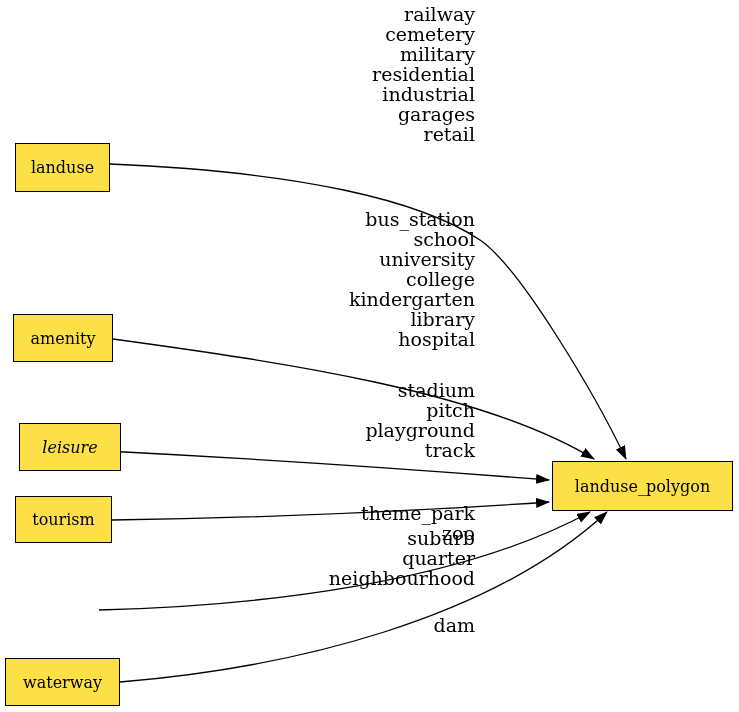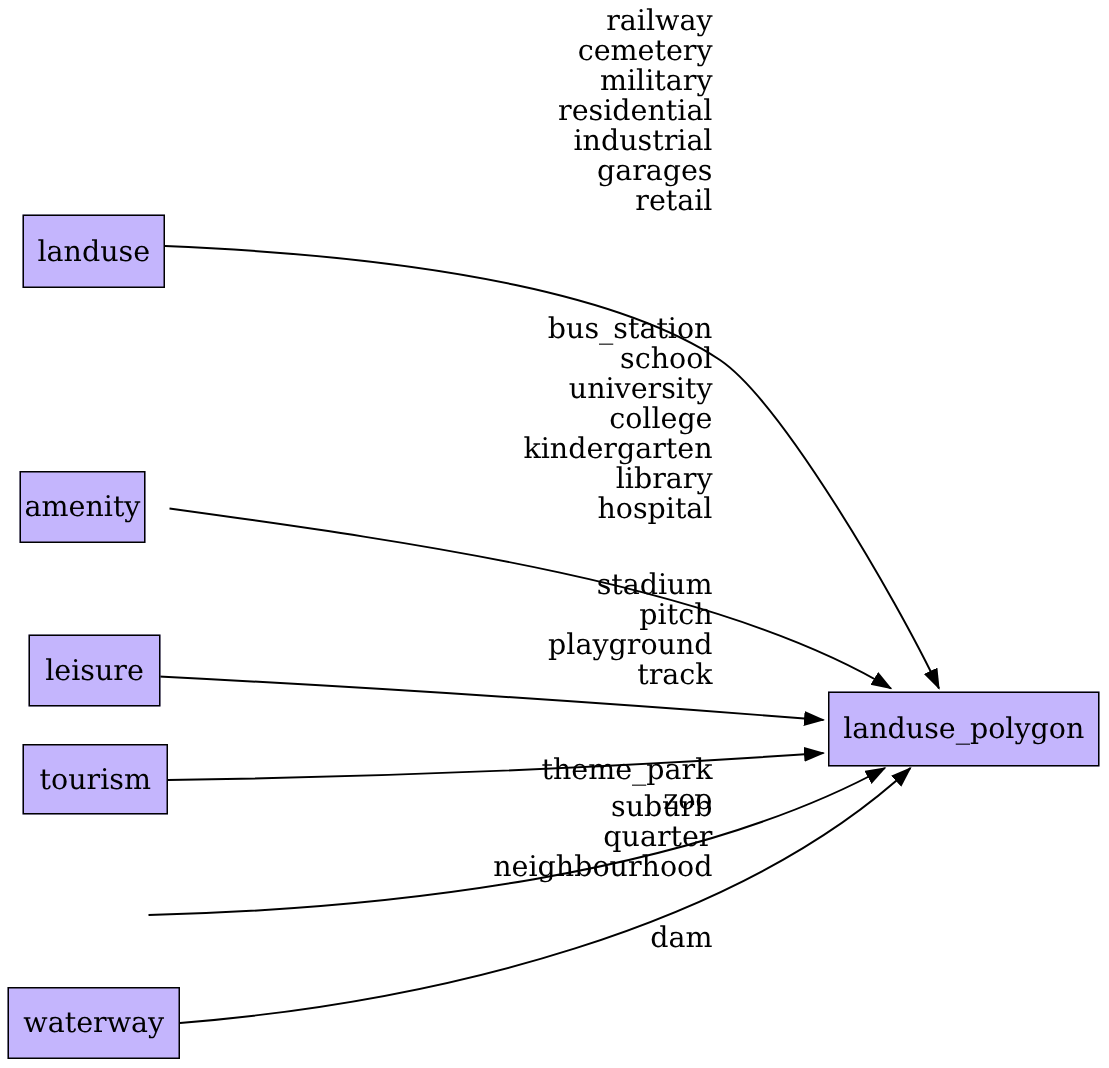--- a/index.html
+++ b/index.html
@@ -24,26 +24,26 @@
     height: 712px;
   }
   #edges-svg path.edge {
     fill: none;
     stroke: #000000;
     stroke-width: 1.3px;
   }
   .node {
     position: absolute;
     box-sizing: border-box;
-    background: #c4b5fd;
+    background: #fde047;
     border: 1px solid #000000;
     display: flex;
     align-items: center;
     justify-content: center;
-    font-size: 19px;
+    font-size: 16px;
     white-space: nowrap;
   }
   .edge-label {
     position: absolute;
     left: 195px;
     width: 280px;
     text-align: right;
     font-size: 19px;
     line-height: 20px;
     white-space: nowrap;
@@ -65,24 +65,24 @@
     <path class="edge" d="M 113 339 C 280 362, 480 390, 594 459" marker-end="url(#arrow)"></path>
     <path class="edge" d="M 106 451 Q 320 462, 549 480" marker-end="url(#arrow)"></path>
     <path class="edge" d="M 112 520 Q 330 517, 549 502" marker-end="url(#arrow)"></path>
     <path class="edge" d="M 99 610 C 260 606, 460 583, 590 512" marker-end="url(#arrow)"></path>
     <path class="edge" d="M 120 682 C 290 668, 490 620, 607 512" marker-end="url(#arrow)"></path>
   </svg>
 
   <div class="node" style="left:15px;  top:143px; width:95px;  height:49px;">
     <span>landuse</span>
   </div>
-  <div class="node" style="left:13px;  top:314px; width:84px; height:48px;">
+  <div class="node" style="left:13px;  top:314px; width:100px; height:48px;">
     <span>amenity</span>
   </div>
-  <div class="node" style="left:19px;  top:423px; width:88px;  height:48px;">
+  <div class="node" style="left:19px;  top:423px; width:102px;  height:48px;font-style:italic;">
     <span>leisure</span>
   </div>
   <div class="node" style="left:15px;  top:496px; width:97px;  height:47px;">
     <span>tourism</span>
   </div>
   <div class="node" style="left:5px;   top:658px; width:115px; height:48px;">
     <span>waterway</span>
   </div>
 
   <div class="node" style="left:552px; top:461px; width:181px; height:50px;">

